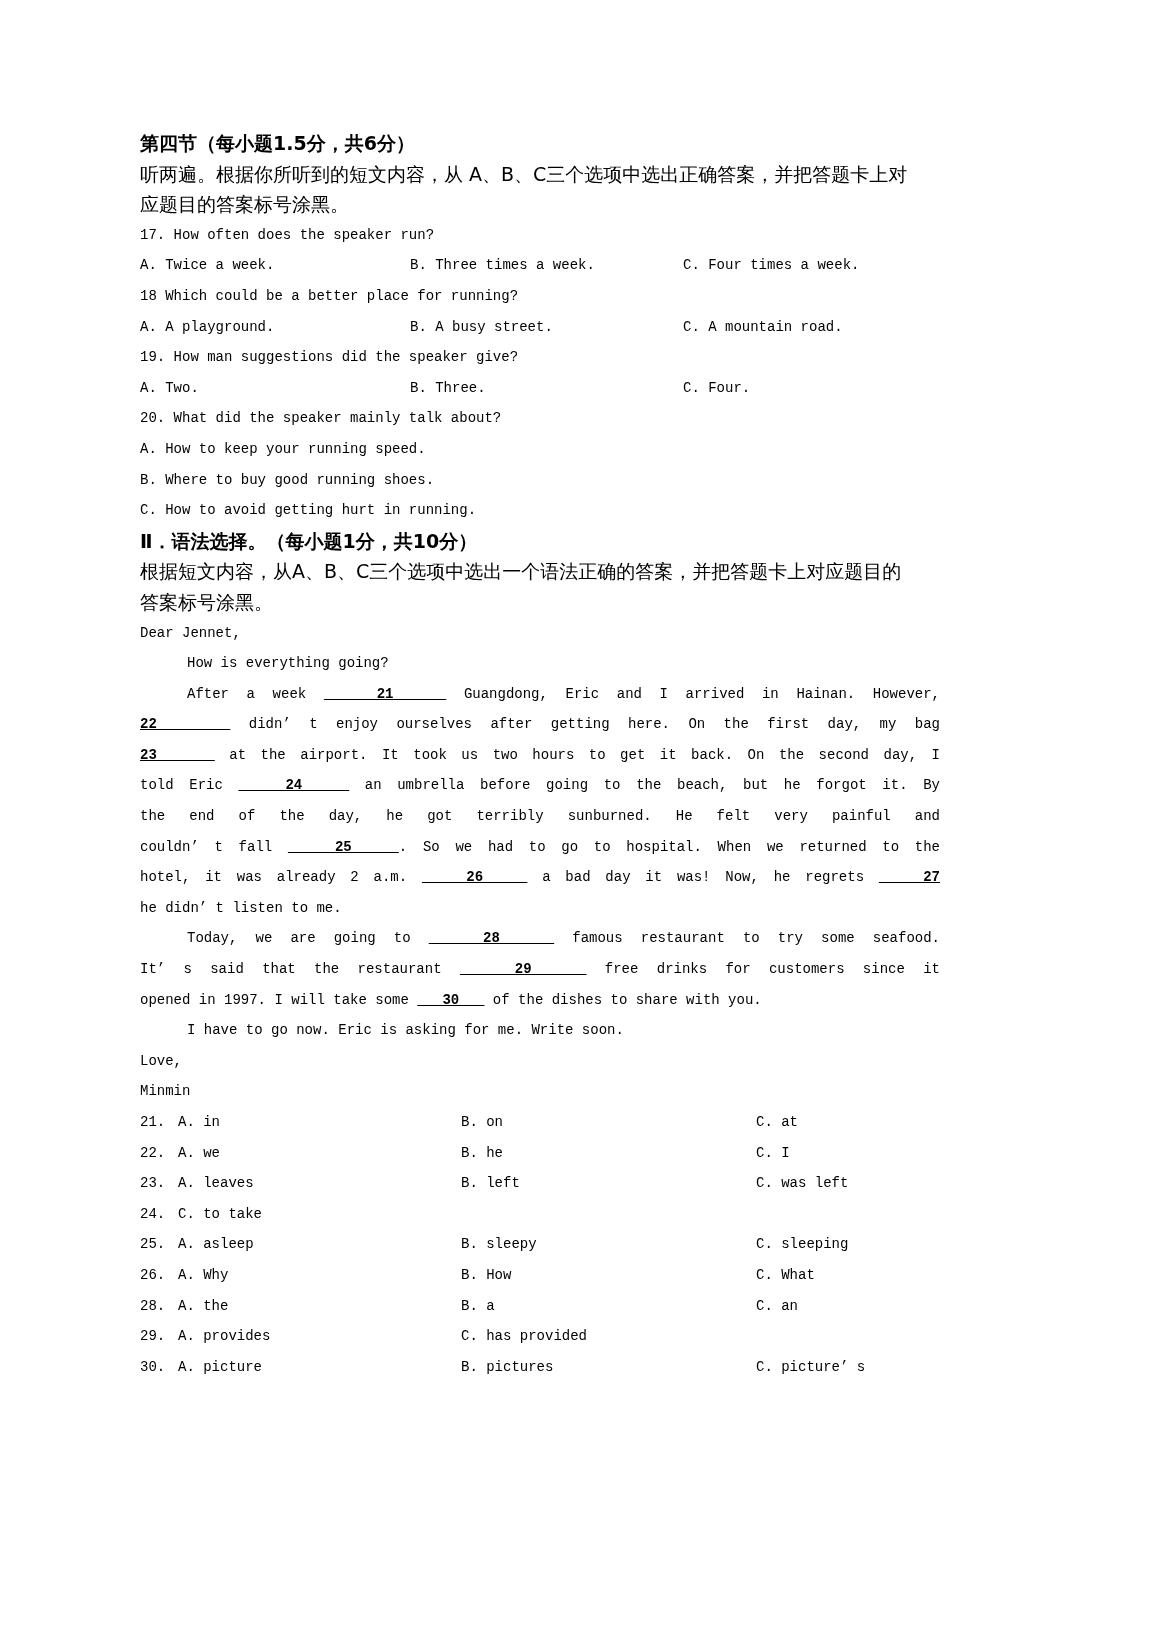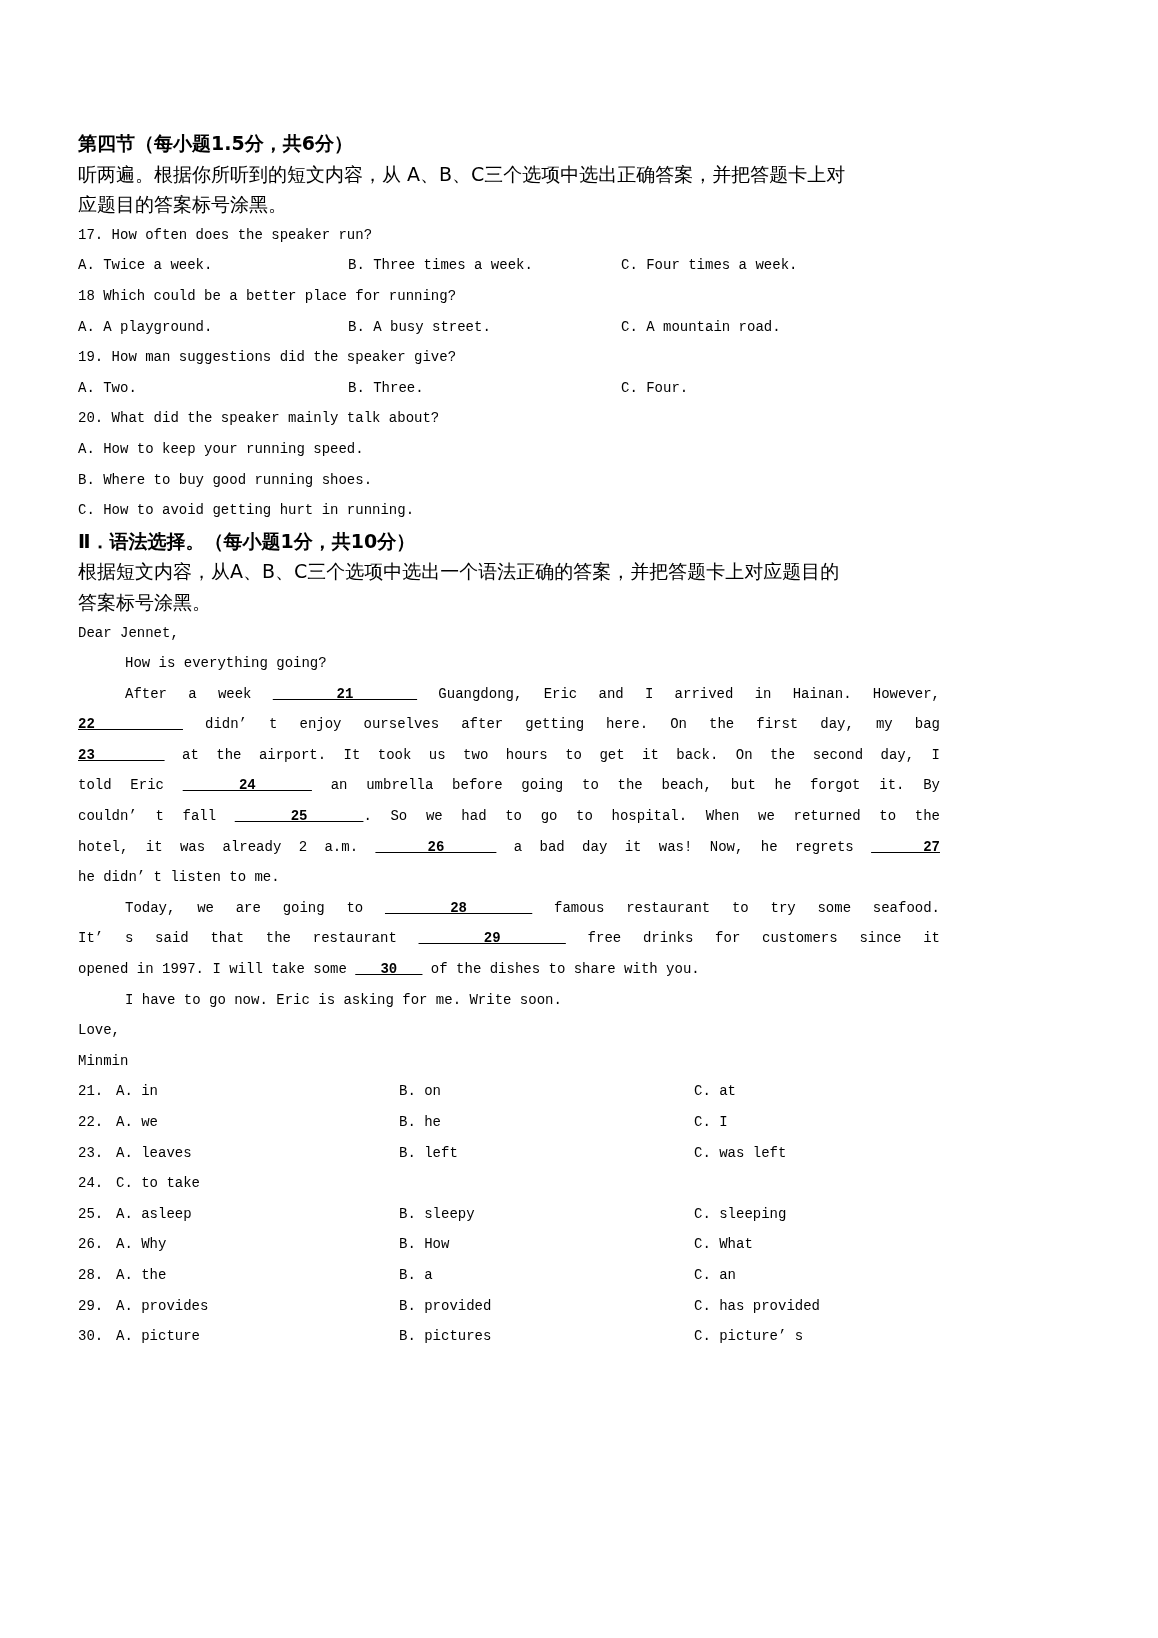--- a/index.html
+++ b/index.html
@@ -1,17 +1,17 @@
 <!DOCTYPE html>
 <html><head>
 <meta charset="utf-8">
 <style>
   html,body{margin:0;padding:0;background:#ffffff;color:#000000;}
   body{width:1158px;height:1638px;overflow:hidden;}
-  .page{padding:128px 218px 0 78px;}
+  .page{padding:128px 218px 0 114px;margin-left:26px;}
   .line{line-height:30.6px;min-height:30.6px;}
   .en{font-family:"Liberation Mono","DejaVu Sans Mono",monospace;font-size:14px;}
   .zh{font-family:"DejaVu Sans","Liberation Sans",sans-serif;font-size:19px;}
   .bold{font-weight:bold;}
   .just{text-align:justify;text-align-last:justify;}
   .ind{padding-left:47px;}
   .blank{text-decoration:underline;white-space:pre;font-weight:bold;}
   .opt-row{display:grid;grid-template-columns:270px 273px 1fr;line-height:30.6px;}
   .opt{display:block;}
   .ans-row{display:grid;grid-template-columns:38px 283px 295px 1fr;line-height:30.6px;}
@@ -56,20 +56,21 @@
   <div class="line zh">根据短文内容，从A、B、C三个选项中选出一个语法正确的答案，并把答题卡上对应题目的</div>
   <div class="line zh">答案标号涂黑。</div>
 
   <div>
       <div class="line en"><span>Dear Jennet,</span></div>
       <div class="line en ind"><span>How is everything going?</span></div>
       <div class="line en just ind"><span>After a week </span><span class="blank">   21   </span><span> Guangdong, Eric and I arrived in Hainan. However,</span></div>
       <div class="line en just"><span class="blank">22    </span><span> didn’ t enjoy ourselves after getting here. On the first day, my bag</span></div>
       <div class="line en just"><span class="blank">23    </span><span> at the airport. It took us two hours to get it back. On the second day, I</span></div>
       <div class="line en just"><span>told Eric </span><span class="blank">   24   </span><span> an umbrella before going to the beach, but he forgot it. By</span></div>
+      <div class="line en just"><span>the end of the day, he got terribly sunburned. He felt very painful and</span></div>
       <div class="line en just"><span>couldn’ t fall </span><span class="blank">   25   </span><span>. So we had to go to hospital. When we returned to the</span></div>
       <div class="line en just"><span>hotel, it was already 2 a.m. </span><span class="blank">   26   </span><span> a bad day it was! Now, he regrets </span><span class="blank">   27</span></div>
       <div class="line en"><span>he didn’ t listen to me.</span></div>
       <div class="line en just ind"><span>Today, we are going to </span><span class="blank">   28   </span><span> famous restaurant to try some seafood.</span></div>
       <div class="line en just"><span>It’ s said that the restaurant </span><span class="blank">   29   </span><span> free drinks for customers since it</span></div>
       <div class="line en"><span>opened in 1997. I will take some </span><span class="blank">   30   </span><span> of the dishes to share with you.</span></div>
       <div class="line en ind"><span>I have to go now. Eric is asking for me. Write soon.</span></div>
     </div>
 
   <div class="line en signoff">Love,</div>
@@ -112,21 +113,20 @@
       </div>
       <div class="ans-row en">
         <span>28.</span>
         <span>A. the</span>
         <span>B. a</span>
         <span>C. an</span>
       </div>
       <div class="ans-row en">
         <span>29.</span>
         <span>A. provides</span>
-        <span>B. provided</span>
         <span>C. has provided</span>
       </div>
       <div class="ans-row en">
         <span>30.</span>
         <span>A. picture</span>
         <span>B. pictures</span>
         <span>C. picture’ s</span>
       </div>
     </div>
 

